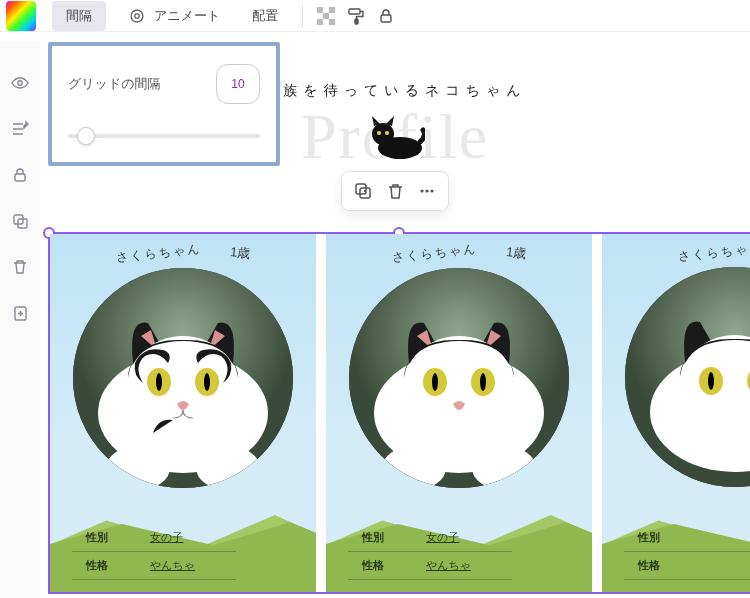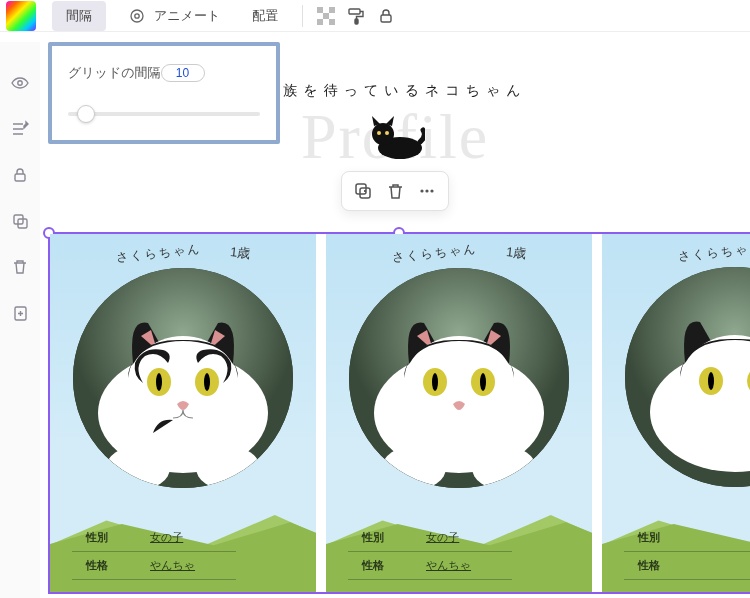--- a/index.html
+++ b/index.html
@@ -10,23 +10,23 @@
 .tab-btn { padding: 6px 14px; border-radius: 4px; cursor: pointer; color: #4a4a4a; background: transparent; }
 .tab-btn.active { background: #e8e6ee; }
 .tab-animate { display: flex; align-items: center; gap: 4px; }
 .divider { width: 1px; height: 22px; background: #e0e0e0; margin: 0 6px; }
 .tool-icon { width: 26px; height: 26px; display: flex; align-items: center; justify-content: center; color: #5a5a5a; cursor: pointer; }
 
 .leftbar { position: absolute; left: 0; top: 42px; bottom: 0; width: 40px; background: #fafafa; display: flex; flex-direction: column; align-items: center; padding-top: 28px; gap: 20px; }
 .leftbar .tool-icon { color: #8a8894; }
 
 .popover { position: absolute; left: 48px; top: 42px; width: 232px; background: #fff; border: 4px solid #90a9cf; border-radius: 2px; padding: 18px 16px 24px; z-index: 10; }
-.popover-row { display: flex; align-items: center; margin-bottom: 30px; }
+.popover-row { display: flex; align-items: center; justify-content: space-between; margin-bottom: 30px; }
 .popover-label { color: #555; }
-.popover-input { width: 44px; height: 18px; border: 1px solid #ccc; border-radius: 12px; text-align: center; font-size: 12px; color: #1d4ed8; }
+.popover-input { width: 44px; height: 40px; border: 1px solid #ccc; border-radius: 12px; text-align: center; font-size: 12px; color: #a21caf; }
 .slider-track { position: relative; height: 4px; background: #e6e6e6; border-radius: 2px; }
 .slider-thumb { position: absolute; left: 18px; top: 50%; transform: translate(-50%, -50%); width: 18px; height: 18px; border-radius: 50%; background: #fff; border: 1px solid #ccc; box-shadow: 0 1px 3px rgba(0,0,0,0.15); }
 
 .canvas { position: absolute; left: 40px; right: 0; top: 42px; bottom: 0; background: #fff; overflow: hidden; }
 .hero { position: relative; height: 190px; display: flex; flex-direction: column; align-items: center; padding-top: 40px; }
 .hero-script { position: absolute; top: 58px; left: 50%; transform: translateX(-50%); font-family: "Brush Script MT", cursive; font-size: 64px; color: #e8e8e8; letter-spacing: 2px; z-index: 0; }
 .hero-title { position: relative; z-index: 1; font-size: 14px; letter-spacing: 6px; color: #222; }
 .cat-icon { position: relative; z-index: 1; margin-top: 10px; }
 .float-toolbar { position: relative; z-index: 2; margin-top: 8px; background: #fff; border: 1px solid #e2e2e2; border-radius: 8px; padding: 6px 8px; display: flex; gap: 6px; box-shadow: 0 4px 12px rgba(0,0,0,0.08); }
 

